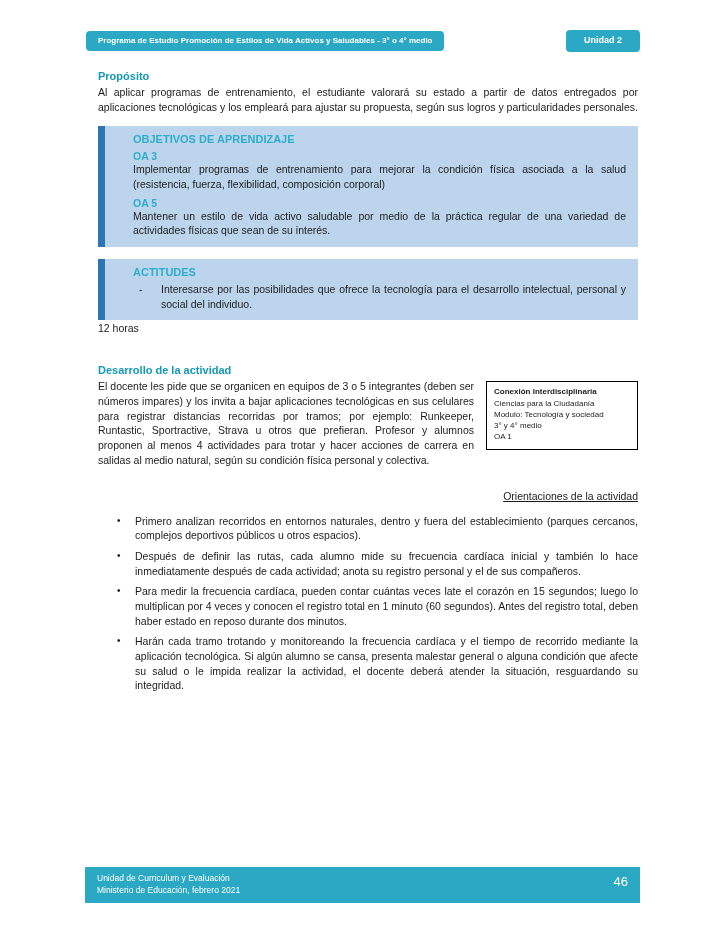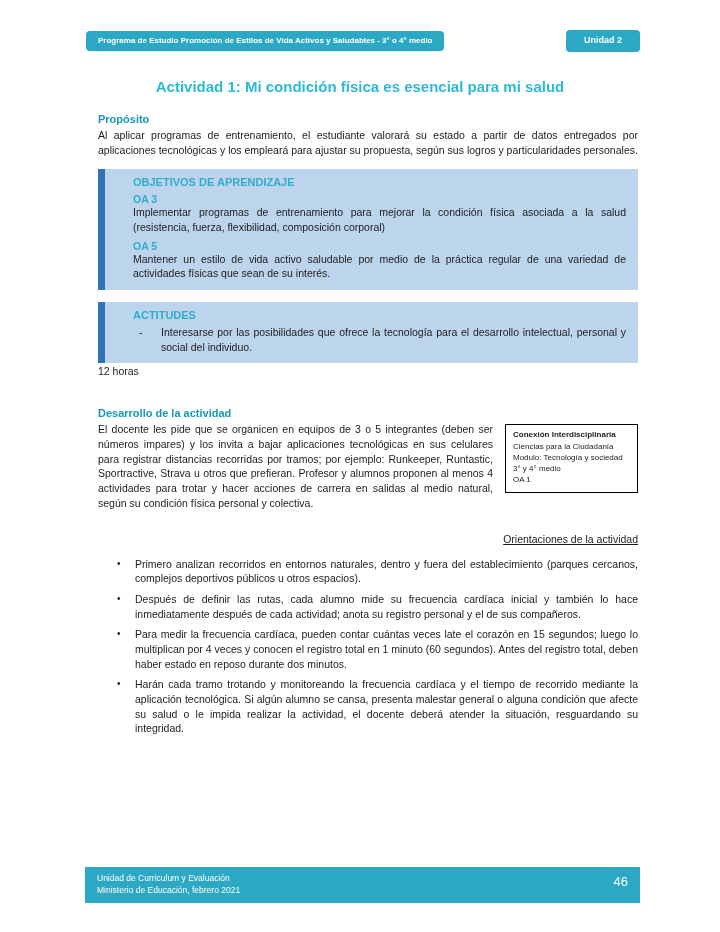--- a/index.html
+++ b/index.html
@@ -57,21 +57,21 @@
 
   .actitud-item { position: relative; padding-left: 28px; margin-top: 2px; }
   .actitud-item .dash { position: absolute; left: 6px; top: 0; }
 
   .duracion-text { font-size: 10.5px; margin-top: 2px; }
 
   
   .desarrollo-wrap { margin-top: 2px; }
   .conexion-box {
     float: right;
-    width: 133px;
+    width: 152px;
     border: 1px solid #000;
     background: #fff;
     padding: 5px 7px 7px 7px;
     margin-left: 12px; margin-bottom: 4px; margin-top: 2px;
     font-size: 8px; line-height: 1.35;
   }
   .conexion-box .cx-title { font-weight: bold; margin-bottom: 1px; }
 
   .orientaciones-heading {
     font-size: 10.5px; text-decoration: underline;
@@ -100,21 +100,20 @@
 </head>
 <body>
 
 <div class="page">
 
   <div class="header">
     <div class="badge badge-left">Programa de Estudio Promoción de Estilos de Vida Activos y Saludables - 3° o 4° medio</div>
     <div class="badge badge-right">Unidad 2</div>
   </div>
 
-  <h1 class="doc-title">Actividad 1: Mi condición física es esencial para mi salud</h1>
 
   <div class="content">
 
     <div class="sec-heading">Propósito</div>
     <p class="body-text">Al aplicar programas de entrenamiento, el estudiante valorará su estado a partir de datos entregados por aplicaciones tecnológicas y los empleará para ajustar su propuesta, según sus logros y particularidades personales.</p>
 
     <div class="blue-box">
       <div class="box-heading">OBJETIVOS DE APRENDIZAJE</div>
       <div class="oa-code">OA 3</div>
       <p>Implementar programas de entrenamiento para mejorar la condición física asociada a la salud (resistencia, fuerza, flexibilidad, composición corporal)</p>

